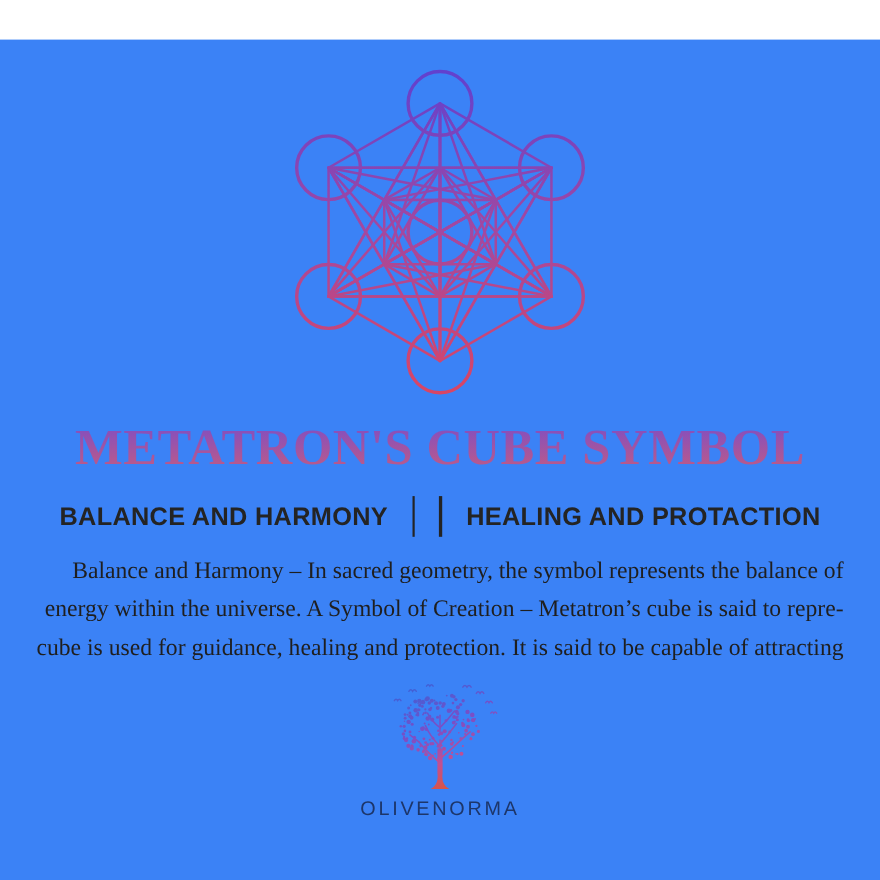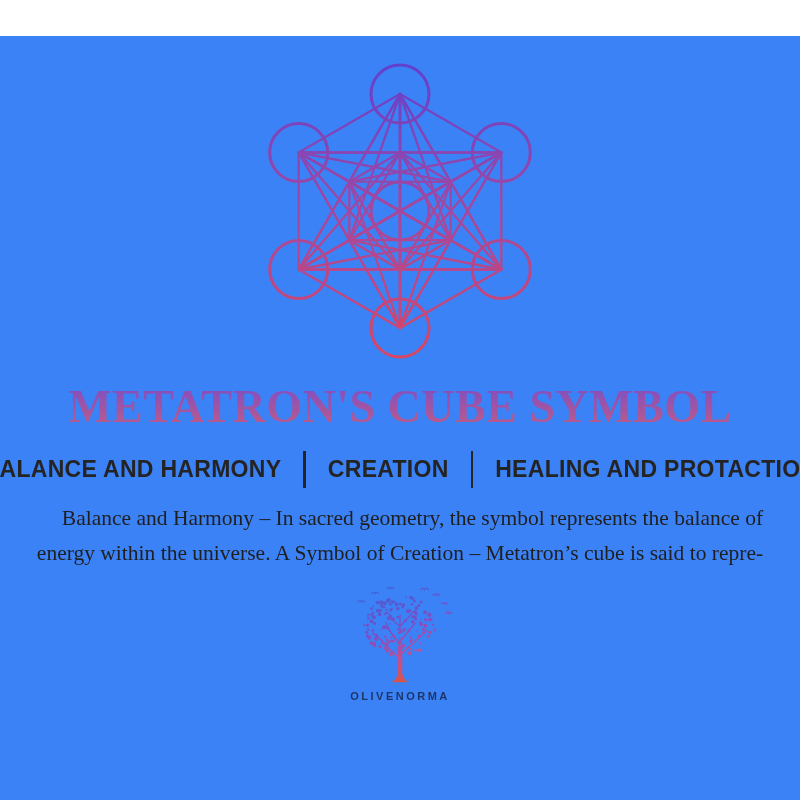--- a/index.html
+++ b/index.html
@@ -73,22 +73,22 @@
     flex-direction: column;
     align-items: center;
   }
   .tree-icon {
     width: 120px;
     height: 100px;
   }
   .brand {
     margin-top: 5px;
     font-family: "Liberation Sans", sans-serif;
-    font-weight: bold;
-    font-size: 11px;
+    font-weight: normal;
+    font-size: 18px;
     letter-spacing: 2.5px;
     color: var(--brand-color);
   }
 </style>
 </head>
 <body>
 
 <div class="canvas">
 
   <div class="symbol-wrap" id="metatron">
@@ -190,28 +190,28 @@
           <circle cx="-101.3" cy="-58.5" r="29"></circle>
         </g>
       </svg>
     </div>
 
   <h1 class="title">METATRON'S CUBE SYMBOL</h1>
 
   <div class="labels">
     <span>BALANCE AND HARMONY</span>
     <span class="bar"></span>
-    <span>CREATION</span>
     <span class="bar"></span>
     <span>HEALING AND PROTACTION</span>
   </div>
 
   <div class="desc">
     <div>Balance and Harmony – In sacred geometry, the symbol represents the balance of</div>
     <div>energy within the universe. A Symbol of Creation – Metatron’s cube is said to repre-</div>
+    <div>cube is used for guidance, healing and protection. It is said to be capable of attracting</div>
   </div>
 
   <div class="logo">
     <div class="tree-icon" id="tree"><svg width="120" height="100" viewBox="0 0 120 106">
           <defs>
             <linearGradient id="tgrad" gradientUnits="userSpaceOnUse" x1="40" y1="0" x2="78" y2="106">
               <stop offset="0%" stop-color="#3a62d8"></stop>
               <stop offset="42%" stop-color="#7b4ec6"></stop>
               <stop offset="72%" stop-color="#c24f92"></stop>
               <stop offset="100%" stop-color="#e0572e"></stop>

